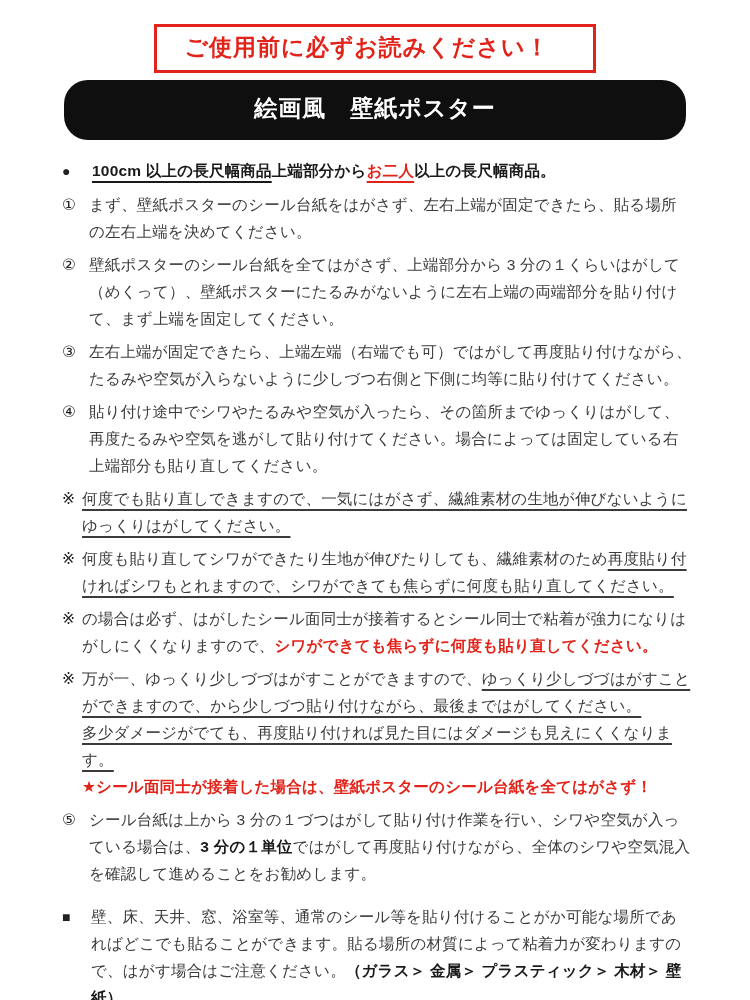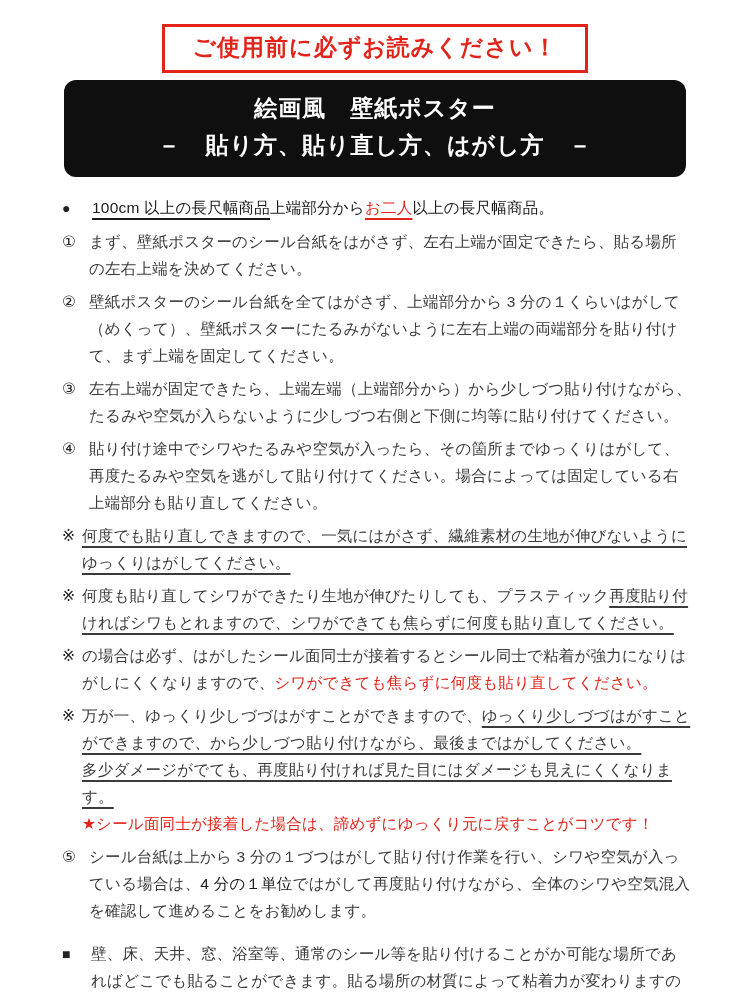--- a/index.html
+++ b/index.html
@@ -13,34 +13,34 @@
     width: 750px;
     height: 1000px;
     background: #ffffff;
     overflow: hidden;
   }
   
   .notice-box {
     width: fit-content;
     margin: 24px auto 7px auto;
     border: 3px solid var(--red);
-    padding: 5px 28px 7px 28px;
+    padding: 5px 44px 7px 28px;
     background: #ffffff;
   }
   .notice-box .notice-text {
     color: var(--red);
     font-weight: 700;
     font-size: 23px;
     letter-spacing: 1px;
   }
   
   .banner {
     margin: 0 64px;
     background: var(--banner);
-    border-radius: 12px;
+    border-radius: 24px;
     color: #ffffff;
     text-align: center;
     padding: 10px 8px 13px 8px;
     font-weight: 700;
     font-size: 23px;
     line-height: 1.6;
     letter-spacing: 1px;
   }
   
   .content {
@@ -58,21 +58,21 @@
   .block .marker {
     flex: 0 0 27px;
     color: #222222;
   }
   .block.bullet { font-weight: 700; color: #111111; }
   .block.bullet .marker { flex-basis: 30px; font-size: 14px; padding-top: 1px; }
   .block.note .marker { flex-basis: 20px; }
   .block.final { margin-top: 16px; }
   .block.final .marker { flex-basis: 29px; font-size: 14px; padding-top: 1px; }
   .block .text { flex: 1 1 auto; }
-  .seg.b { font-weight: 400; color: #1a1a1a; }
+  .seg.b { font-weight: 700; color: #1a1a1a; }
   .seg.u {
     text-decoration: underline;
     text-decoration-thickness: 1.5px;
     text-underline-offset: 4.5px;
   }
   .seg.r { color: var(--red); text-align: right; }
   :root {
     --red: #e2231a;
     --banner: #0f0f0f;
     --text: #3b3b3b;
@@ -82,63 +82,62 @@
 <body>
 
 <div class="page">
 
   <div class="notice-box">
     <span class="notice-text">ご使用前に必ずお読みください！</span>
   </div>
 
   <div class="banner">
     <div>絵画風　壁紙ポスター</div>
-    <div>－　貼り方、貼り直し方、はがし方　－</div>
   </div>
 
   <div class="content" id="blocks">
       <div class="block bullet">
     <span class="marker">●</span>
     <span class="text"><span class="seg b u">100cm 以上の長尺幅商品</span><span class="seg b">上端部分から</span><span class="seg b u r">お二人</span><span class="seg b">以上の長尺幅商品。</span></span>
   </div>
       <div class="block num">
     <span class="marker">①</span>
     <span class="text"><span class="seg">まず、壁紙ポスターのシール台紙をはがさず、左右上端が固定できたら、貼る場所の左右上端を決めてください。</span></span>
   </div>
       <div class="block num">
     <span class="marker">②</span>
     <span class="text"><span class="seg">壁紙ポスターのシール台紙を全てはがさず、上端部分から 3 分の１くらいはがして（めくって）、壁紙ポスターにたるみがないように左右上端の両端部分を貼り付けて、まず上端を固定してください。</span></span>
   </div>
       <div class="block num">
     <span class="marker">③</span>
-    <span class="text"><span class="seg">左右上端が固定できたら、上端左端（上端部分から）から少しづつ貼り付けながら、たるみや空気が入らないように少しづつ右側と下側に均等に貼り付けてください。</span></span>
+    <span class="text"><span class="seg">左右上端が固定できたら、上端左端（右端でも可）ではがして再度貼り付けながら、たるみや空気が入らないように少しづつ右側と下側に均等に貼り付けてください。</span></span>
   </div>
       <div class="block num">
     <span class="marker">④</span>
     <span class="text"><span class="seg">貼り付け途中でシワやたるみや空気が入ったら、その箇所までゆっくりはがして、再度たるみや空気を逃がして貼り付けてください。場合によっては固定している右上端部分も貼り直してください。</span></span>
   </div>
       <div class="block note">
     <span class="marker">※</span>
     <span class="text"><span class="seg u">何度でも貼り直しできますので、一気にはがさず、繊維素材の生地が伸びないようにゆっくりはがしてください。</span></span>
   </div>
       <div class="block note">
     <span class="marker">※</span>
-    <span class="text"><span class="seg">何度も貼り直してシワができたり生地が伸びたりしても、プラスティック</span><span class="seg u">再度貼り付ければシワもとれますので、シワができても焦らずに何度も貼り直してください。</span></span>
+    <span class="text"><span class="seg">何度も貼り直してシワができたり生地が伸びたりしても、繊維素材のため</span><span class="seg u">再度貼り付ければシワもとれますので、シワができても焦らずに何度も貼り直してください。</span></span>
   </div>
       <div class="block note">
     <span class="marker">※</span>
     <span class="text"><span class="seg">の場合は必ず、はがしたシール面同士が接着するとシール同士で粘着が強力になりはがしにくくなりますので、</span><span class="seg b r">シワができても焦らずに何度も貼り直してください。</span></span>
   </div>
       <div class="block note">
     <span class="marker">※</span>
-    <span class="text"><span class="seg">万が一、ゆっくり少しづづはがすことができますので、</span><span class="seg u">ゆっくり少しづづはがすことができますので、から少しづつ貼り付けながら、最後まではがしてください。</span><br><span class="seg u">多少ダメージがでても、再度貼り付ければ見た目にはダメージも見えにくくなります。</span><br><span class="seg b r">★シール面同士が接着した場合は、諦めずにゆっくり元に戻すことがコツです！</span></span>
+    <span class="text"><span class="seg">万が一、ゆっくり少しづづはがすことができますので、</span><span class="seg u">ゆっくり少しづづはがすことができますので、から少しづつ貼り付けながら、最後まではがしてください。</span><br><span class="seg u">多少ダメージがでても、再度貼り付ければ見た目にはダメージも見えにくくなります。</span><br><span class="seg b r">★シール面同士が接着した場合は、壁紙ポスターのシール台紙を全てはがさず！</span></span>
   </div>
       <div class="block num">
     <span class="marker">⑤</span>
-    <span class="text"><span class="seg">シール台紙は上から 3 分の１づつはがして貼り付け作業を行い、シワや空気が入っている場合は、</span><span class="seg b">4 分の１単位</span><span class="seg">ではがして再度貼り付けながら、全体のシワや空気混入を確認して進めることをお勧めします。</span></span>
+    <span class="text"><span class="seg">シール台紙は上から 3 分の１づつはがして貼り付け作業を行い、シワや空気が入っている場合は、</span><span class="seg b">3 分の１単位</span><span class="seg">ではがして再度貼り付けながら、全体のシワや空気混入を確認して進めることをお勧めします。</span></span>
   </div>
       <div class="block final">
     <span class="marker">■</span>
     <span class="text"><span class="seg">壁、床、天井、窓、浴室等、通常のシール等を貼り付けることがか可能な場所であればどこでも貼ることができます。貼る場所の材質によって粘着力が変わりますので、はがす場合はご注意ください。</span><span class="seg b">（ガラス＞ 金属＞ プラスティック＞ 木材＞ 壁紙）</span></span>
   </div>
     </div>
 
 </div>
 
 </body></html>

